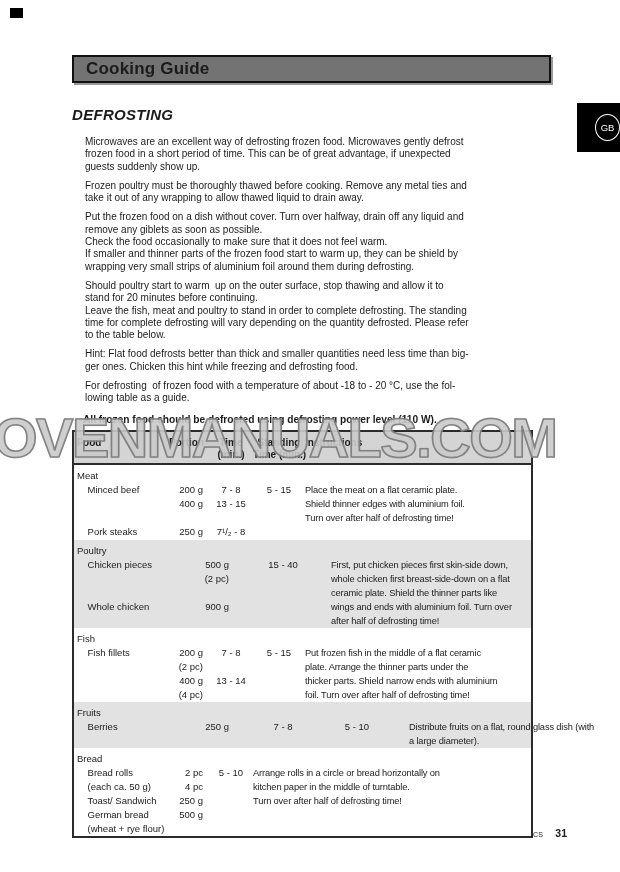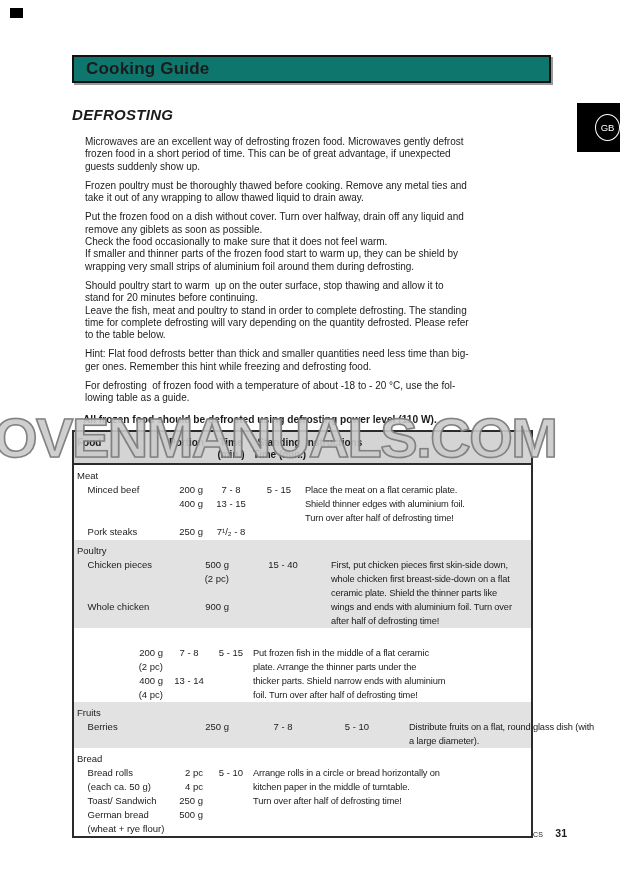--- a/index.html
+++ b/index.html
@@ -3,21 +3,21 @@
 <meta charset="utf-8">
 <style>
   html,body{margin:0;padding:0;background:#ffffff;}
   .page{
     position:relative;width:620px;height:872px;background:#ffffff;overflow:hidden;
     font-family:"Liberation Sans","DejaVu Sans",sans-serif;color:#1b1b1b;
   }
   .corner-mark{position:absolute;left:10px;top:8px;width:13px;height:10px;background:#000;}
   .title-box{
     position:absolute;left:72px;top:55px;width:475px;height:24px;
-    border:2px solid #111;box-shadow:2px 2px 0 #999;background:#0f766e;
+    border:2px solid #111;box-shadow:2px 2px 0 #999;background:#737373;
     display:flex;align-items:center;
   }
   .title-box span{font-size:17px;font-weight:bold;padding-left:12px;letter-spacing:.2px;}
   .gb-badge{
     position:absolute;left:577px;top:103px;width:43px;height:49px;background:#000;
     display:flex;align-items:center;justify-content:center;
   }
   .gb-circle{
     width:25px;height:25px;border:1.5px solid #fff;border-radius:50%;
     color:#fff;font-size:9.5px;display:flex;align-items:center;justify-content:center;margin-left:18px;
@@ -90,21 +90,21 @@
 remove any giblets as soon as possible.
 Check the food occasionally to make sure that it does not feel warm.
 If smaller and thinner parts of the frozen food start to warm up, they can be shield by
 wrapping very small strips of aluminium foil around them during defrosting.</p>
     <p class="para">Should poultry start to warm  up on the outer surface, stop thawing and allow it to
 stand for 20 minutes before continuing.
 Leave the fish, meat and poultry to stand in order to complete defrosting. The standing
 time for complete defrosting will vary depending on the quantity defrosted. Please refer
 to the table below.</p>
     <p class="para">Hint: Flat food defrosts better than thick and smaller quantities need less time than big-
-ger ones. Remember this hint while freezing and defrosting food.</p>
+ger ones. Chicken this hint while freezing and defrosting food.</p>
     <p class="para">For defrosting  of frozen food with a temperature of about -18 to - 20 °C, use the fol-
 lowing table as a guide.</p>
     <p class="note">All frozen food should be defrosted using defrosting power level (110 W).</p>
   </div>
 
   <div class="watermark">OVENMANUALS.COM</div>
 
   <div class="defrost-table">
 
     <div class="thead tgrid">
@@ -156,20 +156,22 @@
 15 - 40</div>
       <div class="cell col-instructions">
 First, put chicken pieces first skin-side down,
 whole chicken first breast-side-down on a flat
 ceramic plate. Shield the thinner parts like
 wings and ends with aluminium foil. Turn over
 after half of defrosting time!</div>
     </div>
 
     <div class="tsection tgrid s-fish">
+      <div class="cell col-food">Fish
+    Fish fillets</div>
       <div class="cell col-portion">
 200 g
 (2 pc)
 400 g
 (4 pc)</div>
       <div class="cell col-time">
 7 - 8
 
 13 - 14</div>
       <div class="cell col-standing">

